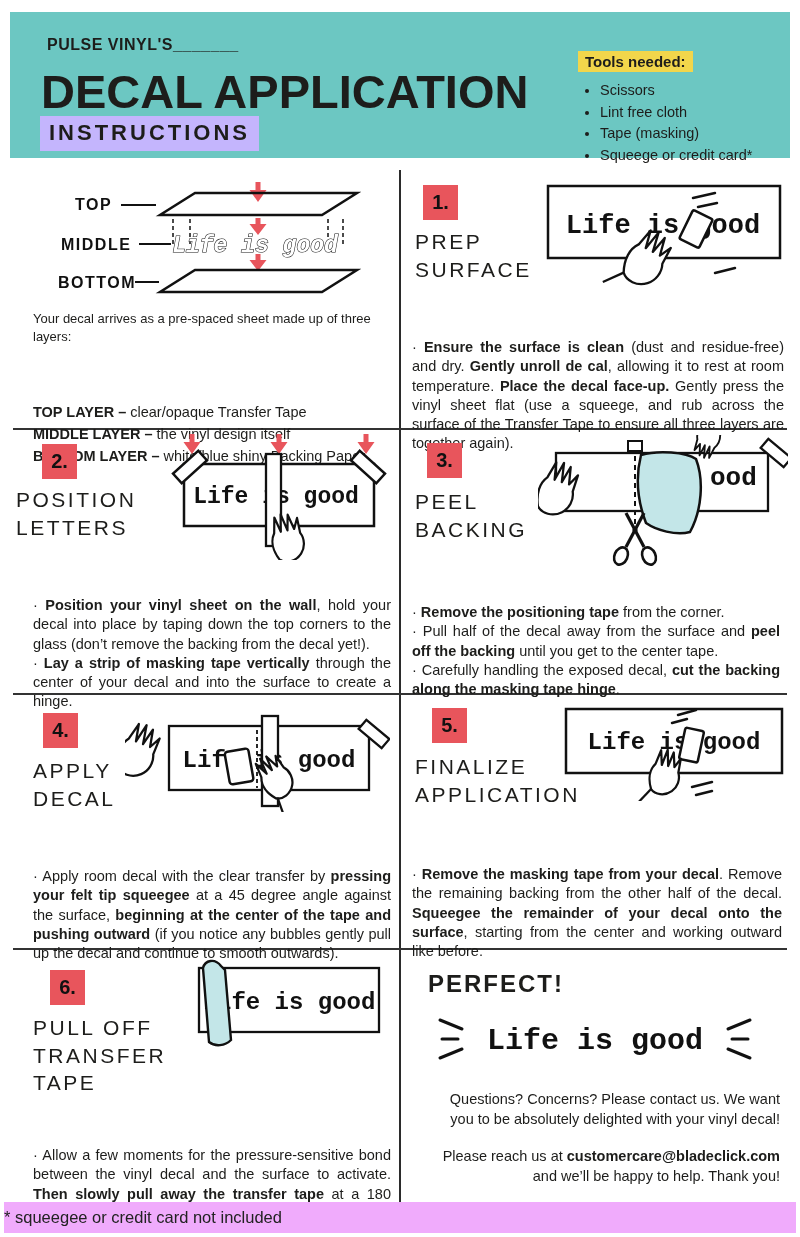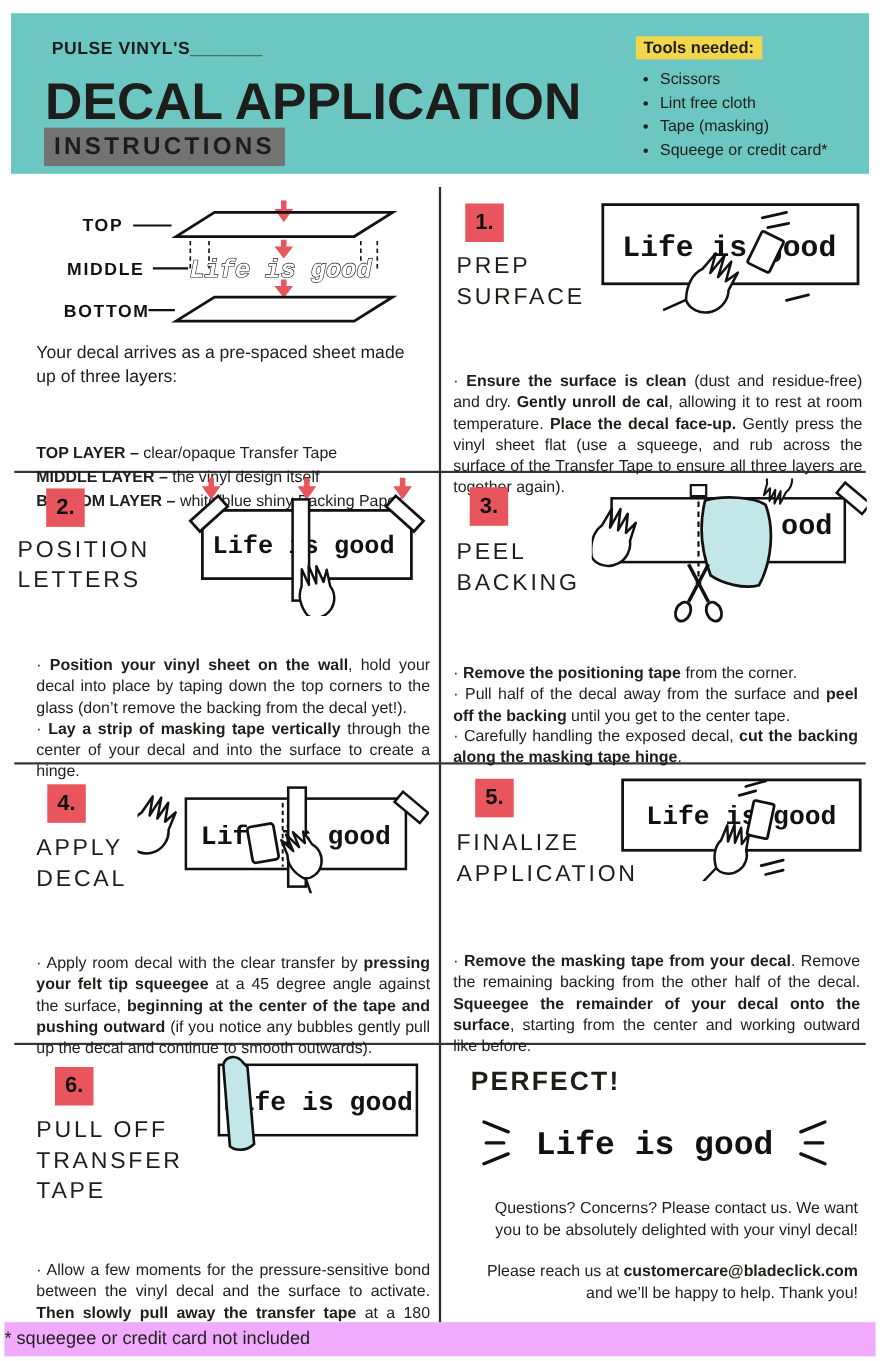--- a/index.html
+++ b/index.html
@@ -2,41 +2,41 @@
 <html><head>
 <meta charset="utf-8">
 <style>
   html,body{margin:0;padding:0;background:#fff;}
   .page{position:relative;width:800px;height:1237px;background:#fff;overflow:hidden;
         font-family:"Liberation Sans",sans-serif;color:#1d1d1b;}
   
   .header{position:absolute;left:10px;top:12px;width:780px;height:146px;background:#6cc7c2;}
   .brand{position:absolute;left:37px;top:24px;font-size:16px;font-weight:bold;letter-spacing:.5px;}
   .big-title{position:absolute;left:31px;top:56px;font-size:47px;font-weight:bold;letter-spacing:0;line-height:1;}
-  .subtitle{position:absolute;left:30px;top:104px;background:#737373;font-size:22px;font-weight:bold;
+  .subtitle{position:absolute;left:30px;top:104px;background:#c4b5fd;font-size:22px;font-weight:bold;
             letter-spacing:3px;padding:4px 9px 5px 9px;}
-  .tools{position:absolute;left:568px;top:21px;width:210px;}
+  .tools{position:absolute;left:568px;top:39px;width:210px;}
   .tools-label{display:inline-block;background:#f2d64b;font-size:15px;font-weight:bold;padding:2px 7px;}
   .tools ul{margin:8px 0 0 0;padding-left:22px;list-style:disc;}
   .tools li{font-size:14.5px;line-height:21.5px;}
   
   .vline{position:absolute;left:399px;top:170px;width:2px;height:1032px;background:#2b2b2b;}
   .hline{position:absolute;left:13px;width:774px;height:2px;background:#333;}
   
   .cell{position:absolute;width:387px;height:258px;}
   .badge{position:absolute;width:35px;height:35px;background:#e8555c;color:#111;
          font-size:20px;font-weight:bold;display:flex;align-items:center;justify-content:center;}
   .step-title{position:absolute;font-size:21px;font-weight:normal;letter-spacing:2.5px;
               line-height:1.32;white-space:pre-line;}
   .body{position:absolute;font-size:14.5px;line-height:1.33;text-align:justify;margin-top:40px;}
   .body .para{margin:0;}
   .b{font-weight:bold;}
   .illus{position:absolute;}
   
-  .lead{position:absolute;font-size:16px;line-height:1.35;}
+  .lead{position:absolute;font-size:13px;line-height:1.35;}
   .layers-list{position:absolute;font-size:14.5px;line-height:1.5;text-align:left;}
   
   .perfect-title{position:absolute;font-size:24px;font-weight:bold;letter-spacing:2px;}
   .perfect-body{position:absolute;font-size:14.5px;line-height:1.35;text-align:right;}
   .perfect-body .para+.para{margin-top:18px;}
   
   .footbar{position:absolute;left:4px;top:1202px;width:792px;height:31px;background:#f0abfc;
            display:flex;align-items:center;justify-content:flex-start;padding-right:24px;box-sizing:border-box;}
   .footbar span{font-size:16.5px;color:#222;}
   

